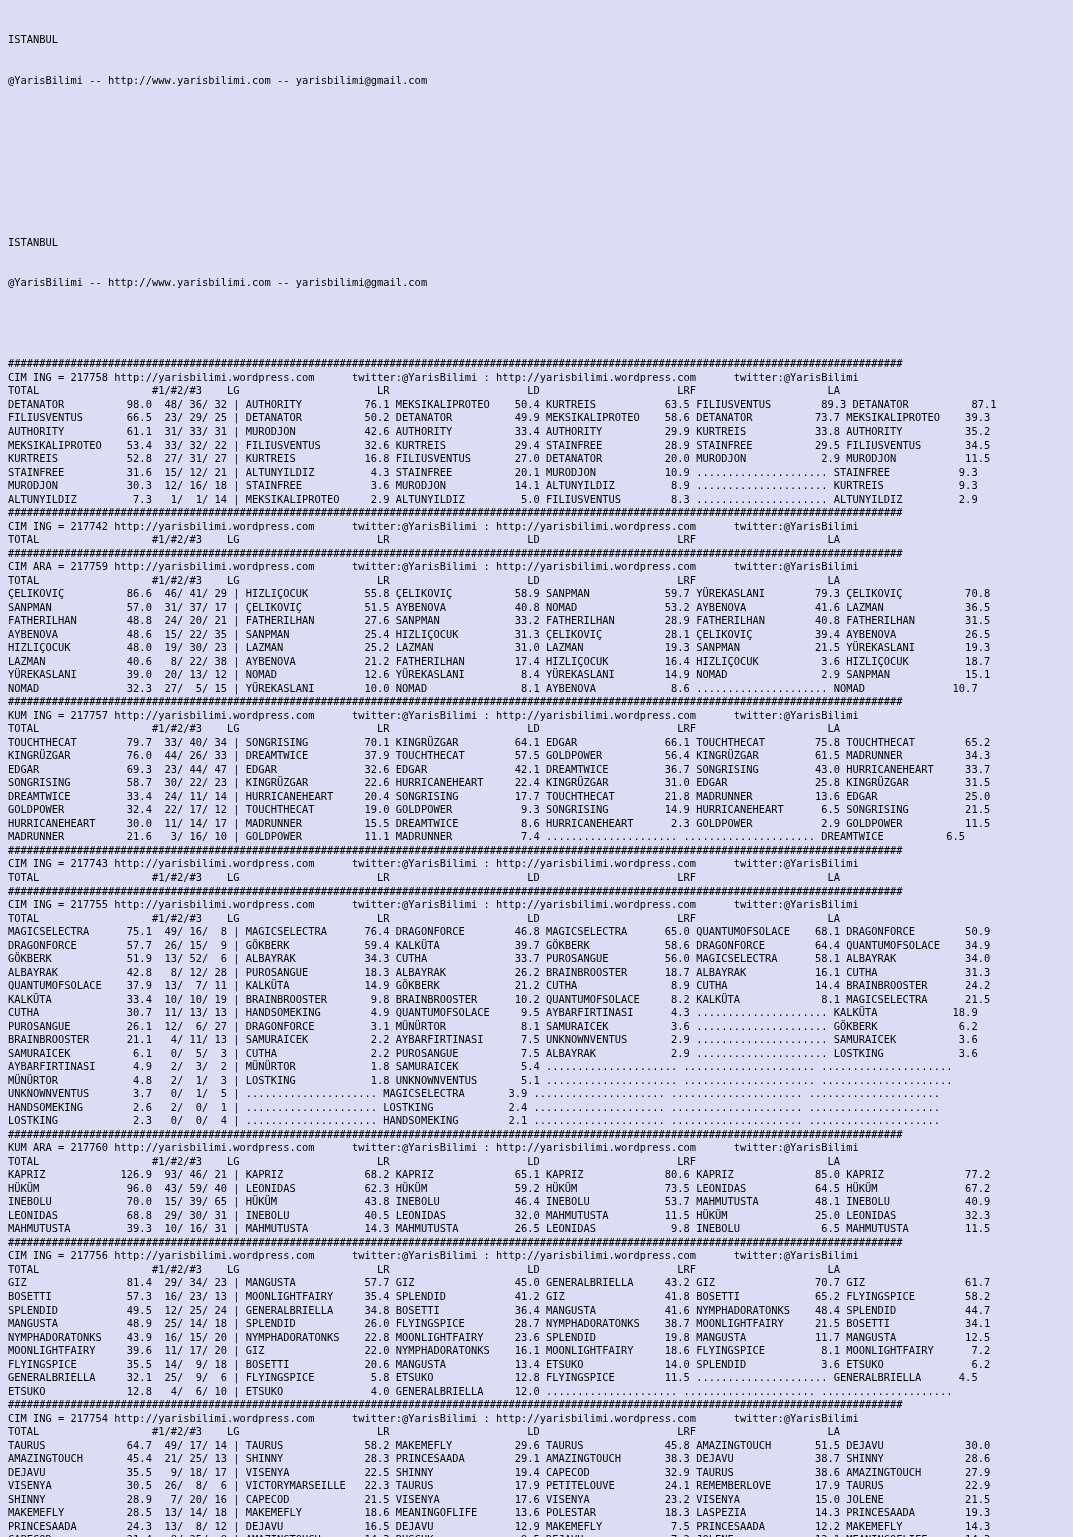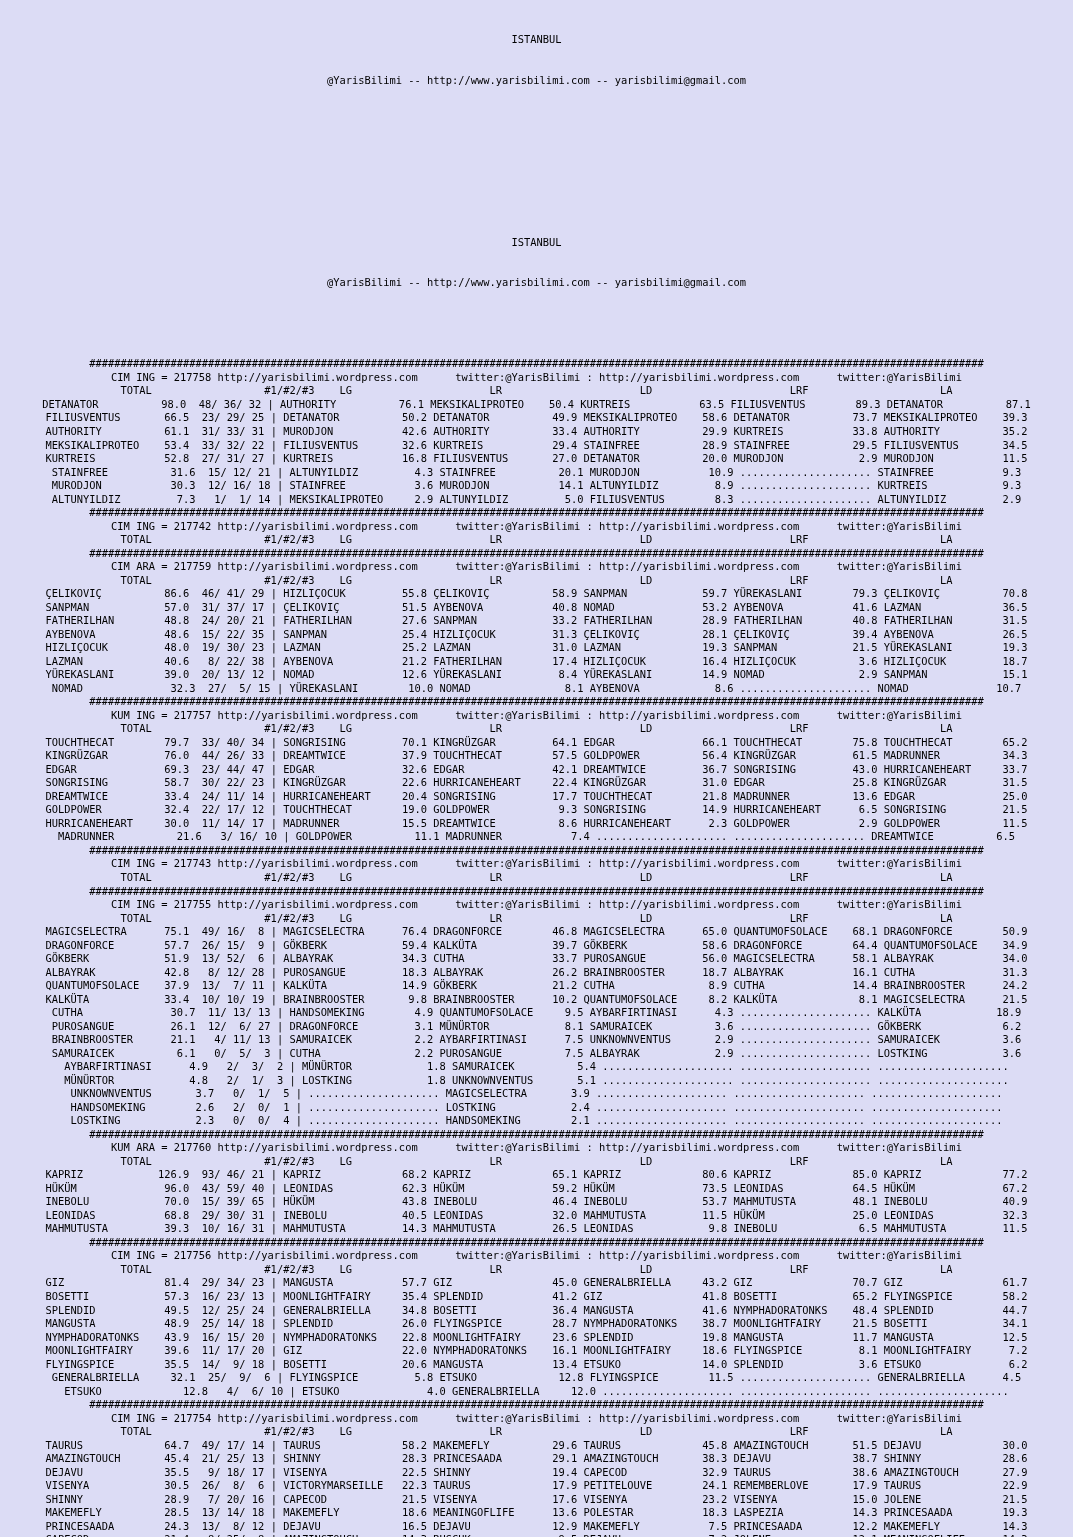--- a/index.html
+++ b/index.html
@@ -21,21 +21,20 @@
     font-variant-ligatures: none;
     letter-spacing: 0px;
   }
   pre {
     margin: 0;
     padding: 0;
     font-family: inherit;
     font-size: inherit;
     line-height: inherit;
     white-space: pre;
-    text-align: center;
   }
   .blank { height: 13.52px; }
 </style>
 </head>
 <body>
 
 <div id="doc">
   <pre>ISTANBUL</pre>
   <pre>@YarisBilimi -- http://www.yarisbilimi.com -- yarisbilimi@gmail.com</pre>
   <div class="blank"></div>

